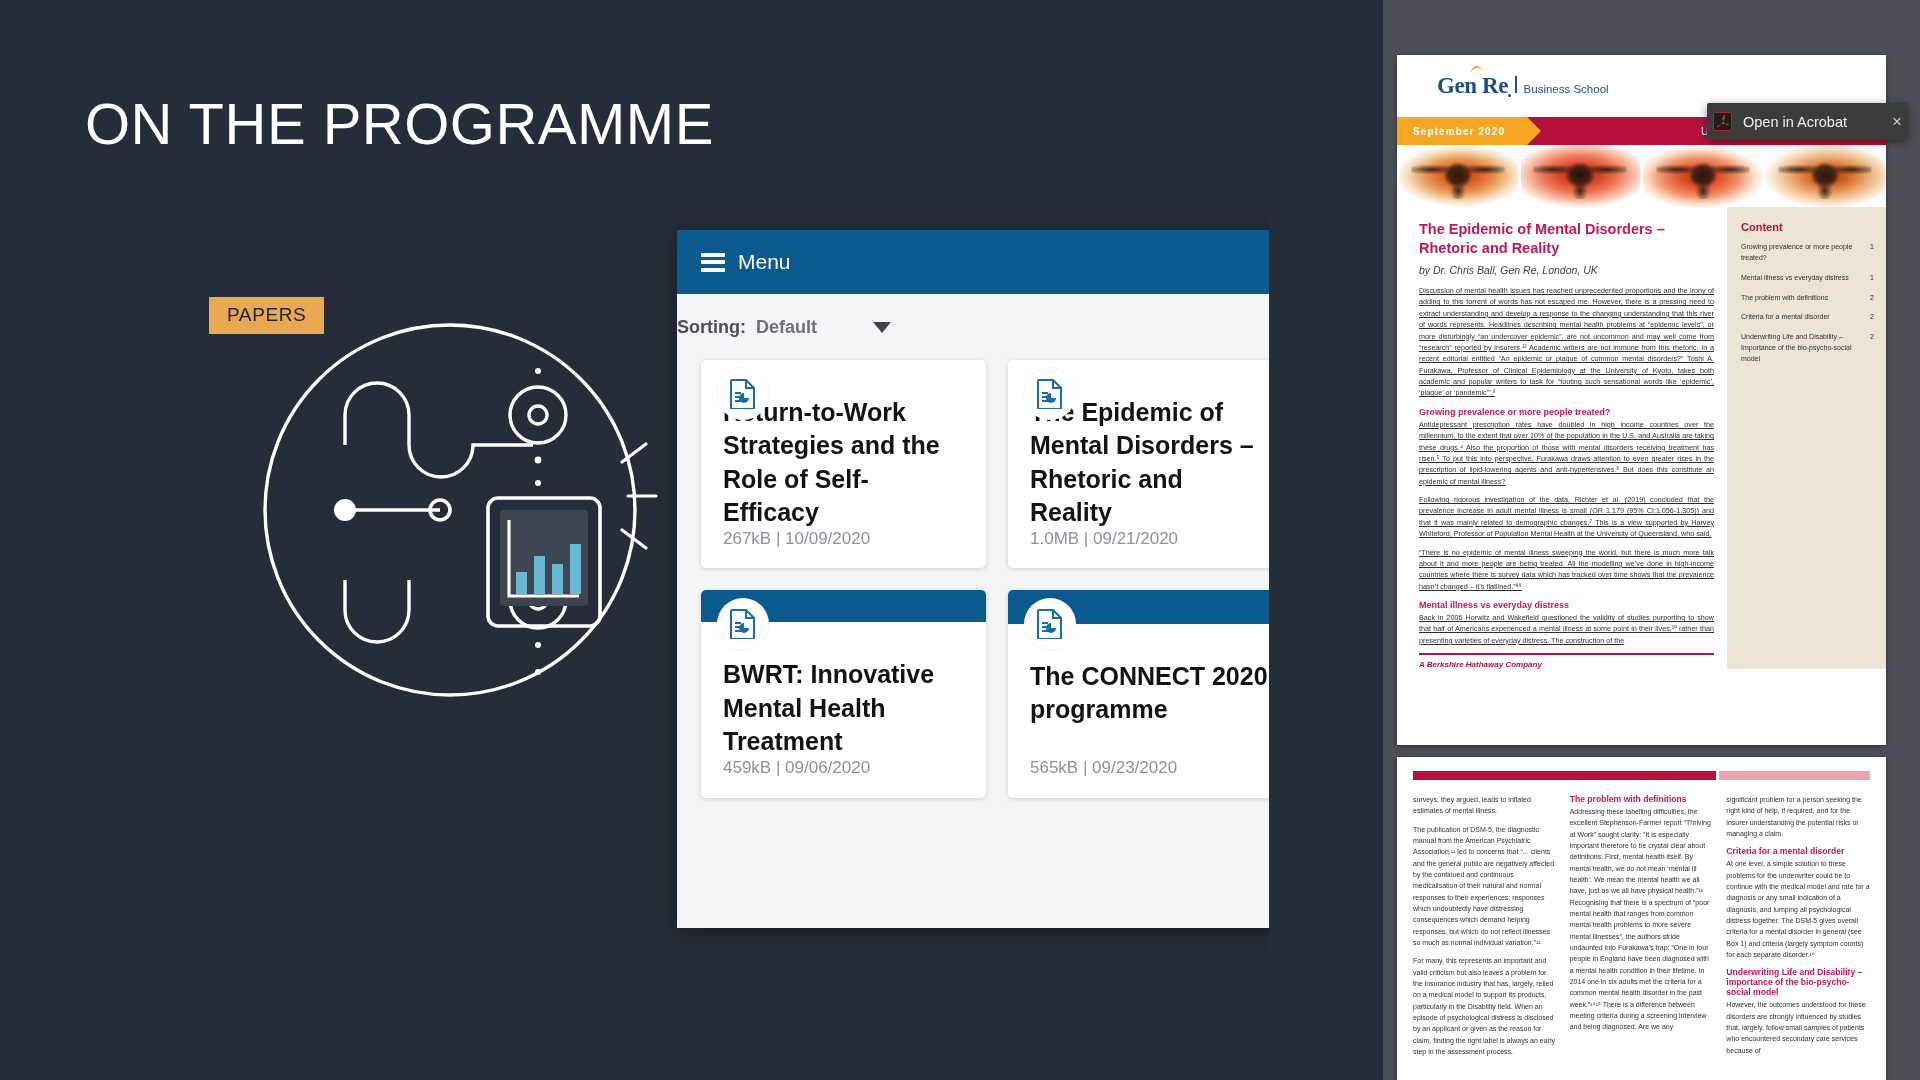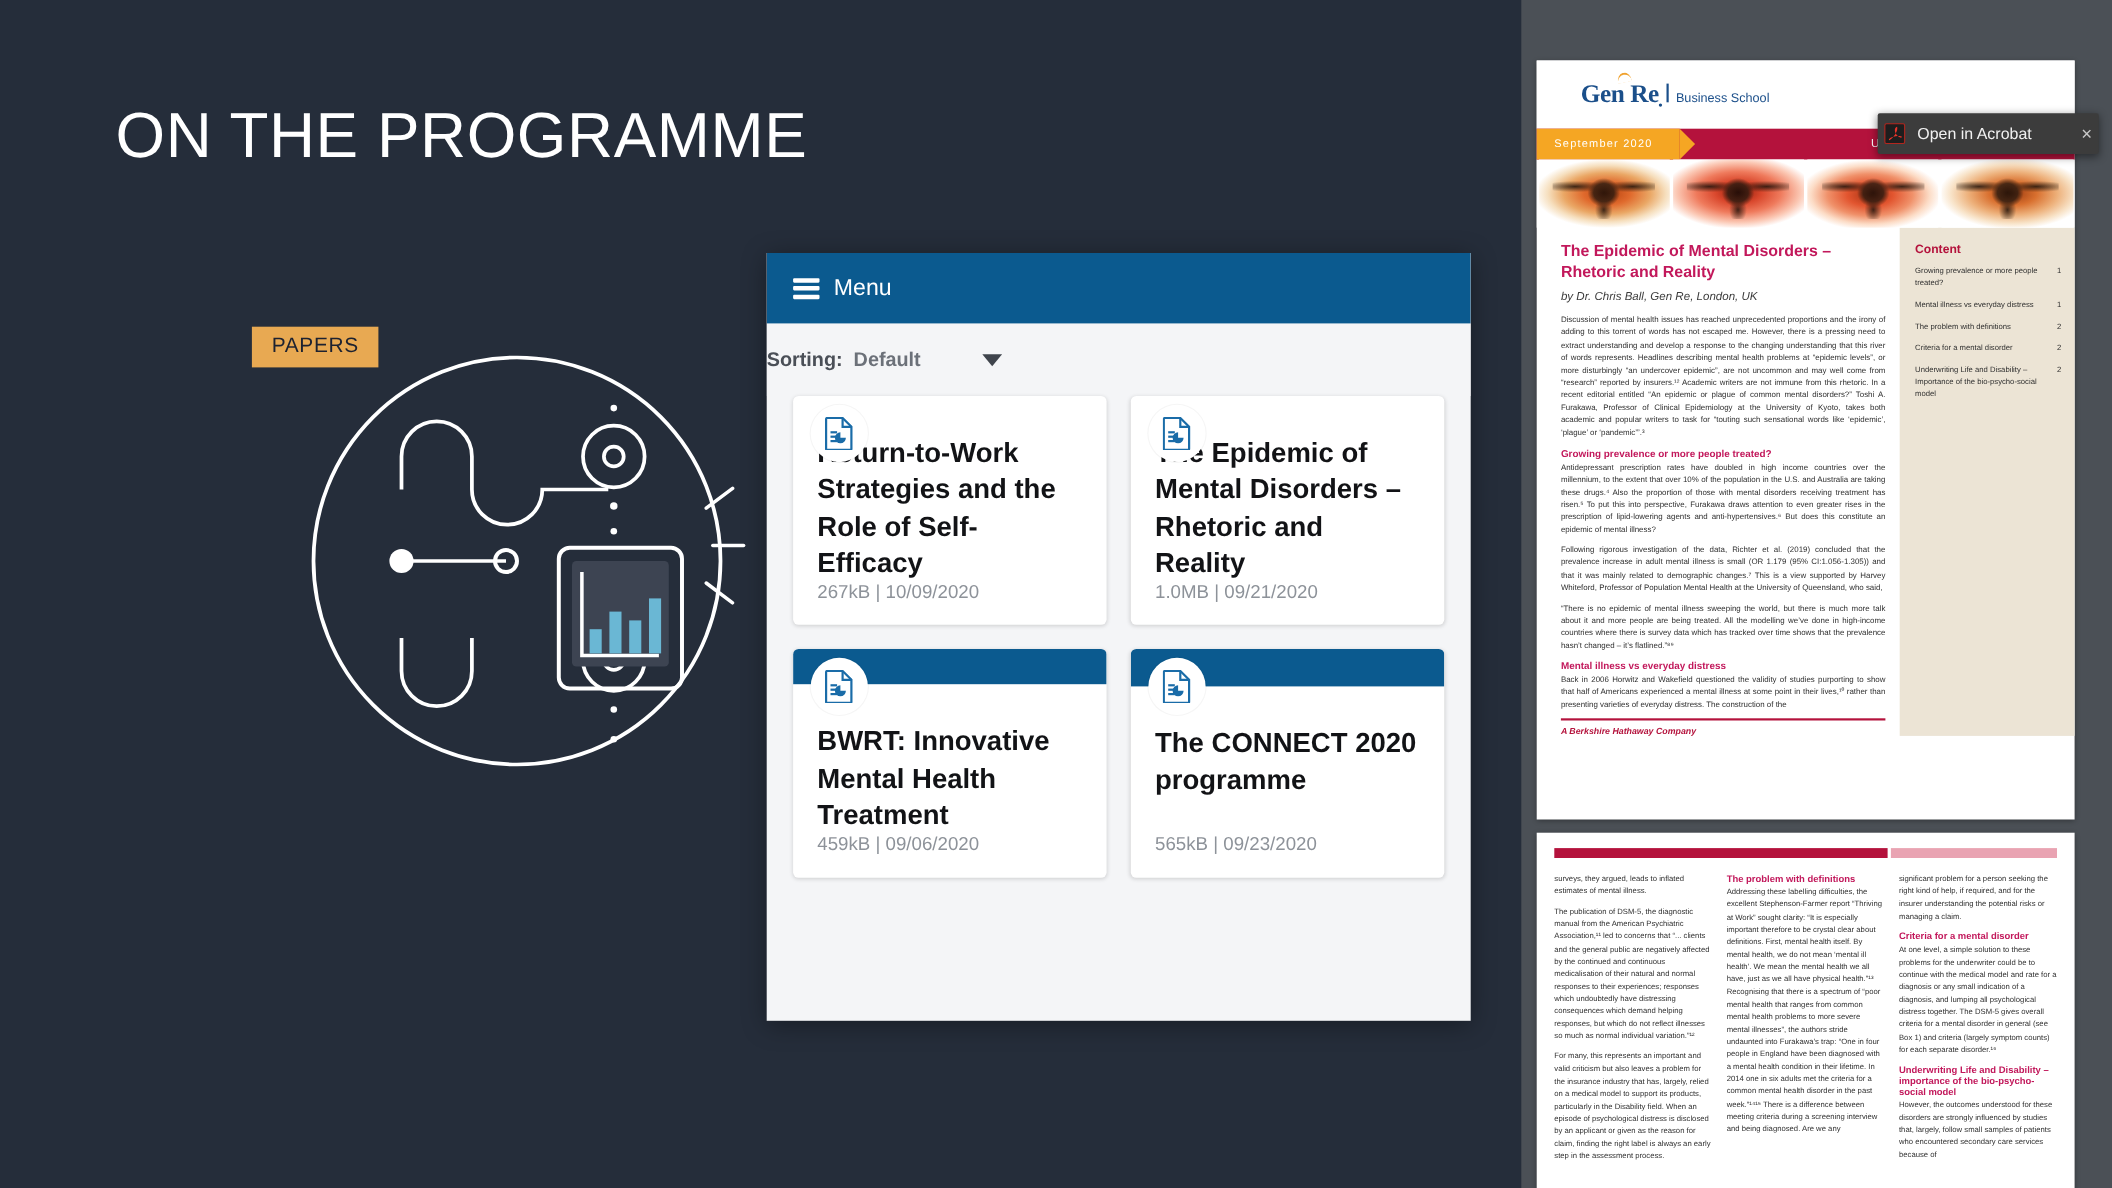--- a/index.html
+++ b/index.html
@@ -5,22 +5,22 @@
   * { margin:0; padding:0; box-sizing:border-box; }
   html,body { width:1920px; height:1080px; overflow:hidden; }
   body {
     font-family:"Liberation Sans", sans-serif;
     background:#252d3a;
     position:relative;
   }
 
   
   #slide {
-    position:absolute; left:0; top:0; width:1397px; height:1080px;
-    background:#252d3a; overflow:hidden;margin-left:20px;
+    position:absolute; left:0; top:0; width:1269px; height:1080px;
+    background:#252d3a; overflow:hidden;
   }
   #slide-title {
     position:absolute; left:85px; top:90px;
     font-size:58px; font-weight:400; color:#ffffff;
     letter-spacing:0.5px; white-space:nowrap;
   }
   #papers-badge {
     position:absolute; left:209px; top:297px;
     background:#e8a952; color:#1d2230;
     font-size:19px; font-weight:400; letter-spacing:0.6px;
@@ -129,21 +129,21 @@
   .pdf-banner { height:28px; background:#b4123c; position:relative; display:flex; align-items:center; }
   .pdf-banner-chev {
     background:#f5a623; height:28px; width:130px; position:relative;
     display:flex; align-items:center; padding-left:16px;
   }
   .pdf-banner-chev::after {
     content:""; position:absolute; right:-14px; top:0;
     border-top:14px solid transparent; border-bottom:14px solid transparent;
     border-left:14px solid #f5a623;
   }
-  .pdf-banner-date { font-size:10px; color:#fff; letter-spacing:1.1px; font-weight:400; }
+  .pdf-banner-date { font-size:10px; color:#fff; letter-spacing:1.1px; font-weight:700; }
   .pdf-banner-right {
     margin-left:auto; margin-right:16px; font-size:10.5px; color:#fff;
     letter-spacing:2.6px; font-weight:500;
   }
 
   .pdf-art { height:62px; display:flex; background:#fff; }
   .art-cell { flex:1; margin:0 1.5px; position:relative; overflow:hidden; background:#fff; }
   .art-a { background:
       radial-gradient(ellipse 60% 55% at 52% 50%, #b8420f 0%, #e06a2d 30%, #eaa765 55%, #f6dfbe 75%, #fff 92%);
   }
@@ -170,21 +170,21 @@
   .pdf-main { width:330px; padding:13px 13px 0 22px; }
   .pdf-side { flex:1; background:#ece4d5; padding:14px 12px 0 14px; }
 
   .art-title {
     font-family:"Liberation Sans", sans-serif;
     color:#c2185b; font-size:14.5px; font-weight:700; line-height:1.28;
   }
   .art-byline {
     font-size:10.5px; font-style:italic; color:#3d3d3d; margin-top:7px; margin-bottom:9px;
   }
-  .art-p { font-size:7.2px; line-height:1.58; color:#2f2f2f; text-align:justify; margin-bottom:7px; }
+  .art-p { font-size:7.2px; line-height:1.58; color:#2f2f2f; text-align:justify; margin-bottom:7px;text-decoration:underline; }
   .art-h { font-size:9px; font-weight:700; color:#c2185b; margin:8px 0 2px; }
   .pdf-rule { height:1.6px; background:#b4123c; margin:7px 0 5px; }
   .pdf-foot { font-size:8px; font-style:italic; font-weight:700; color:#b4123c; }
 
   .side-h { color:#b4123c; font-size:11px; font-weight:700; margin-bottom:9px; }
   .toc-item { display:flex; font-size:7px; color:#2f2f2f; line-height:1.55; margin-bottom:9px; }
   .toc-text { flex:1; padding-right:8px; }
   .toc-page { width:10px; text-align:right; }
 
   

